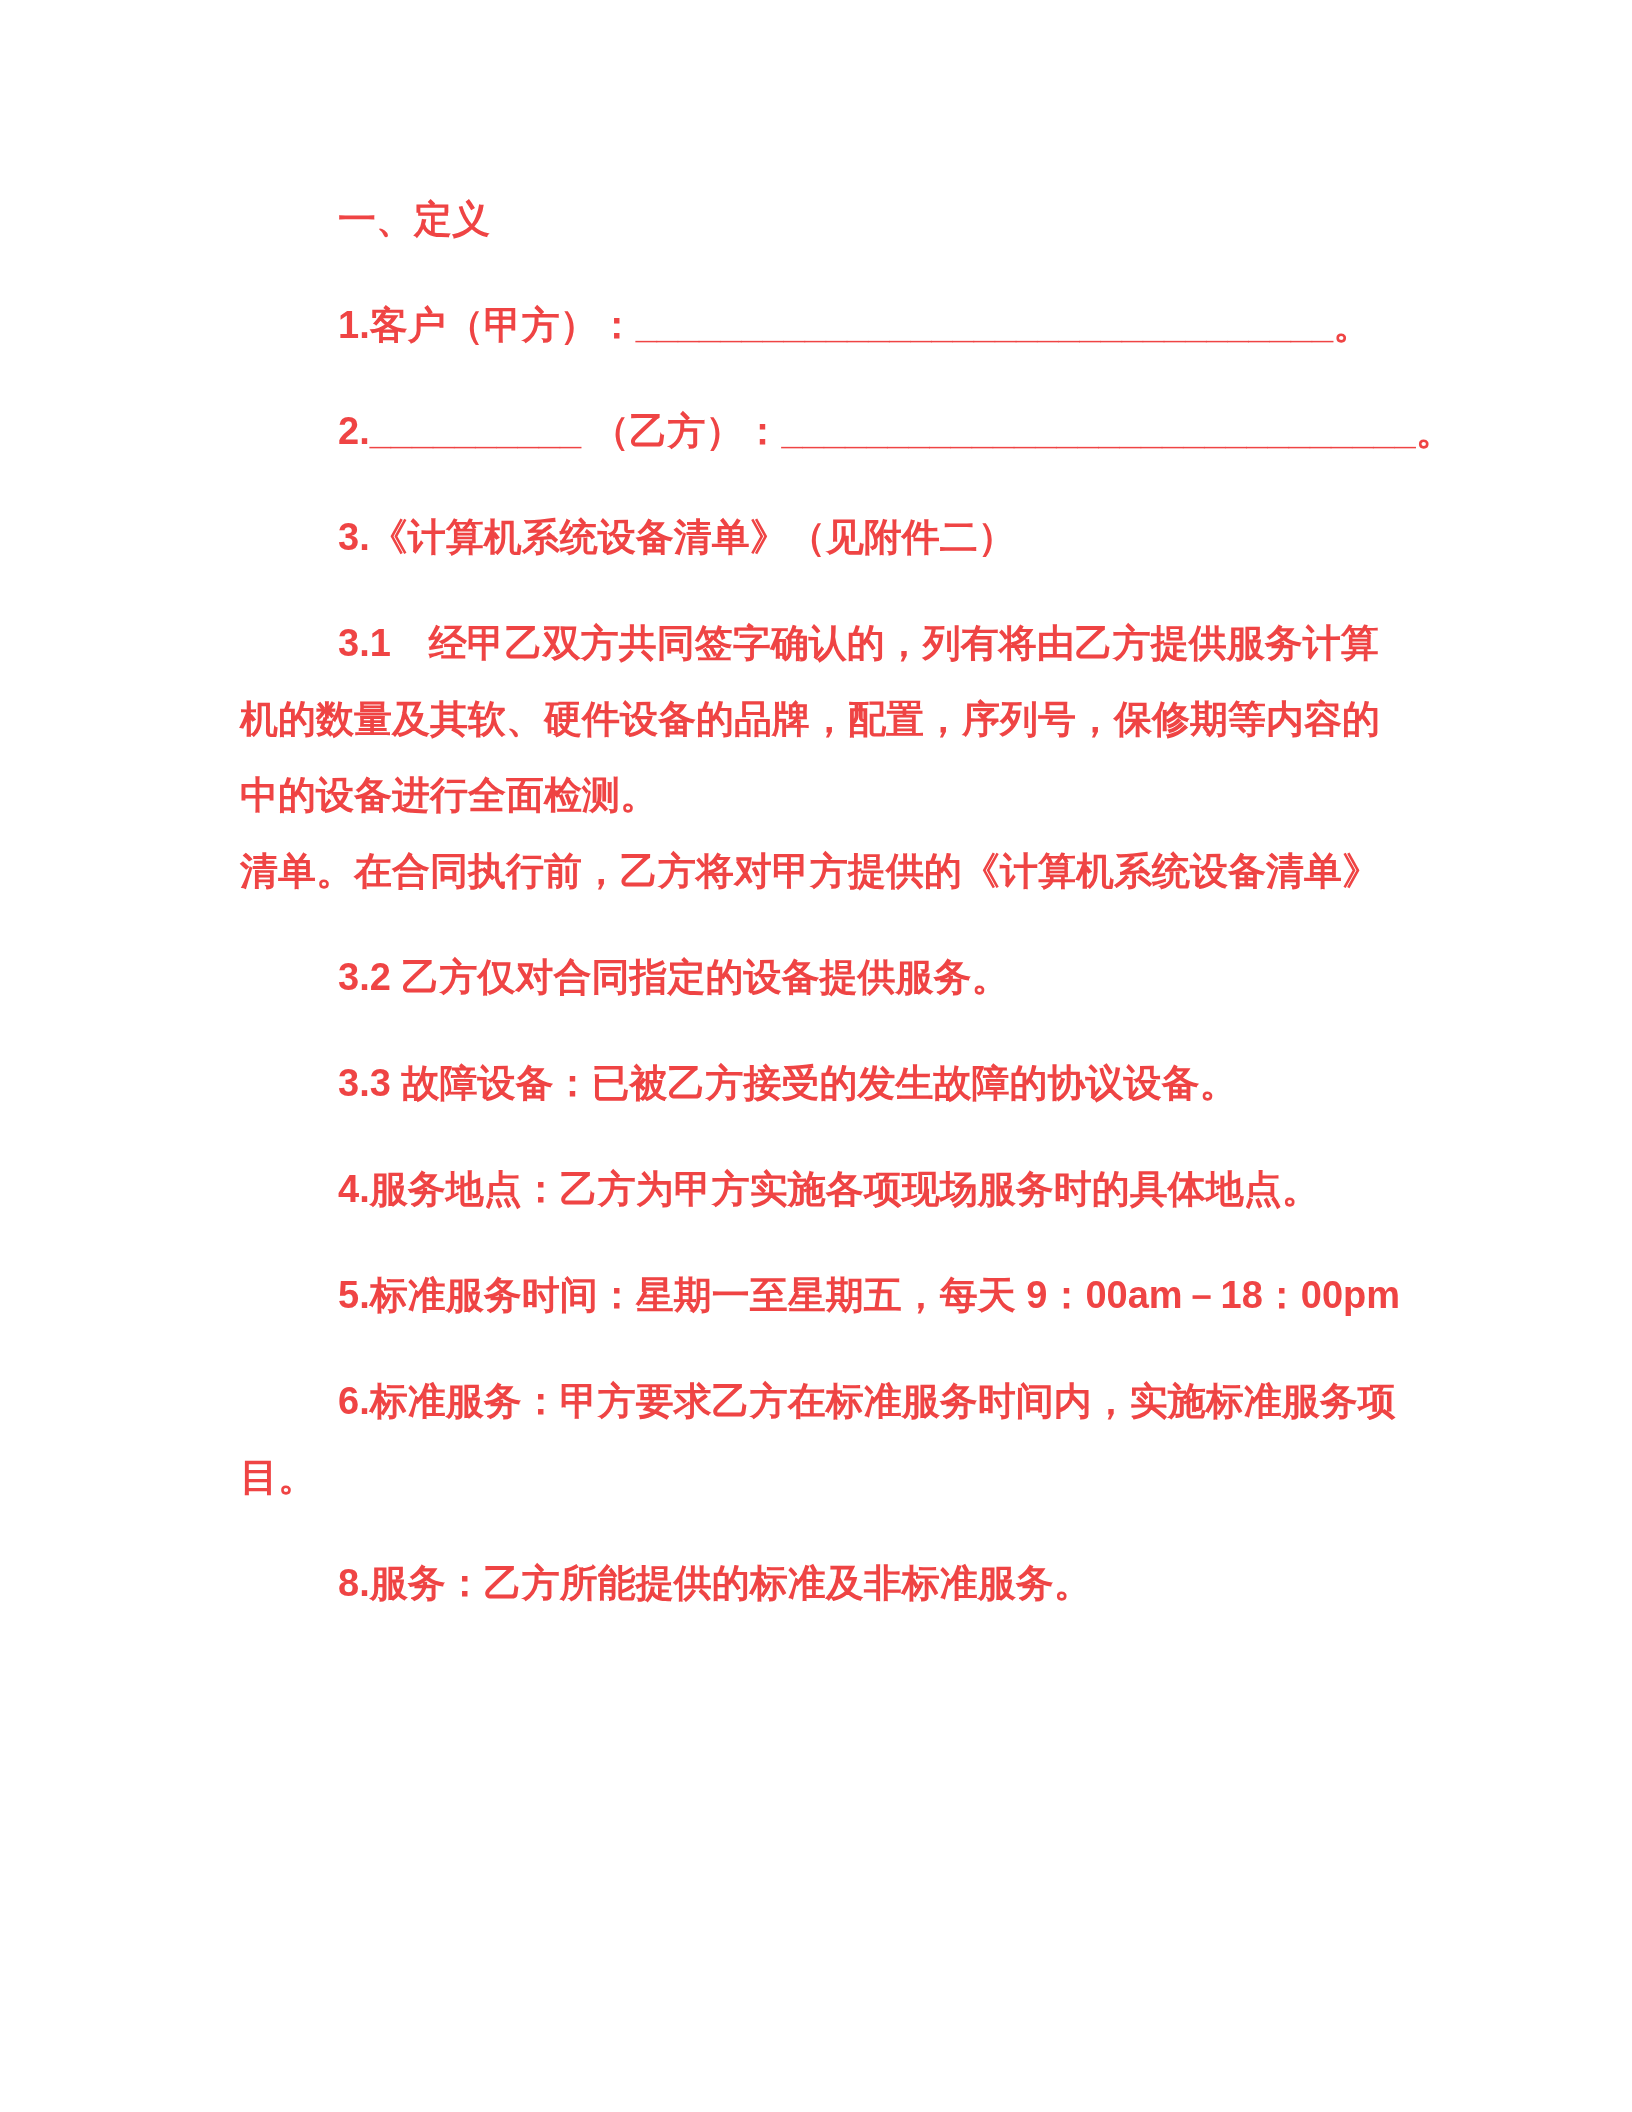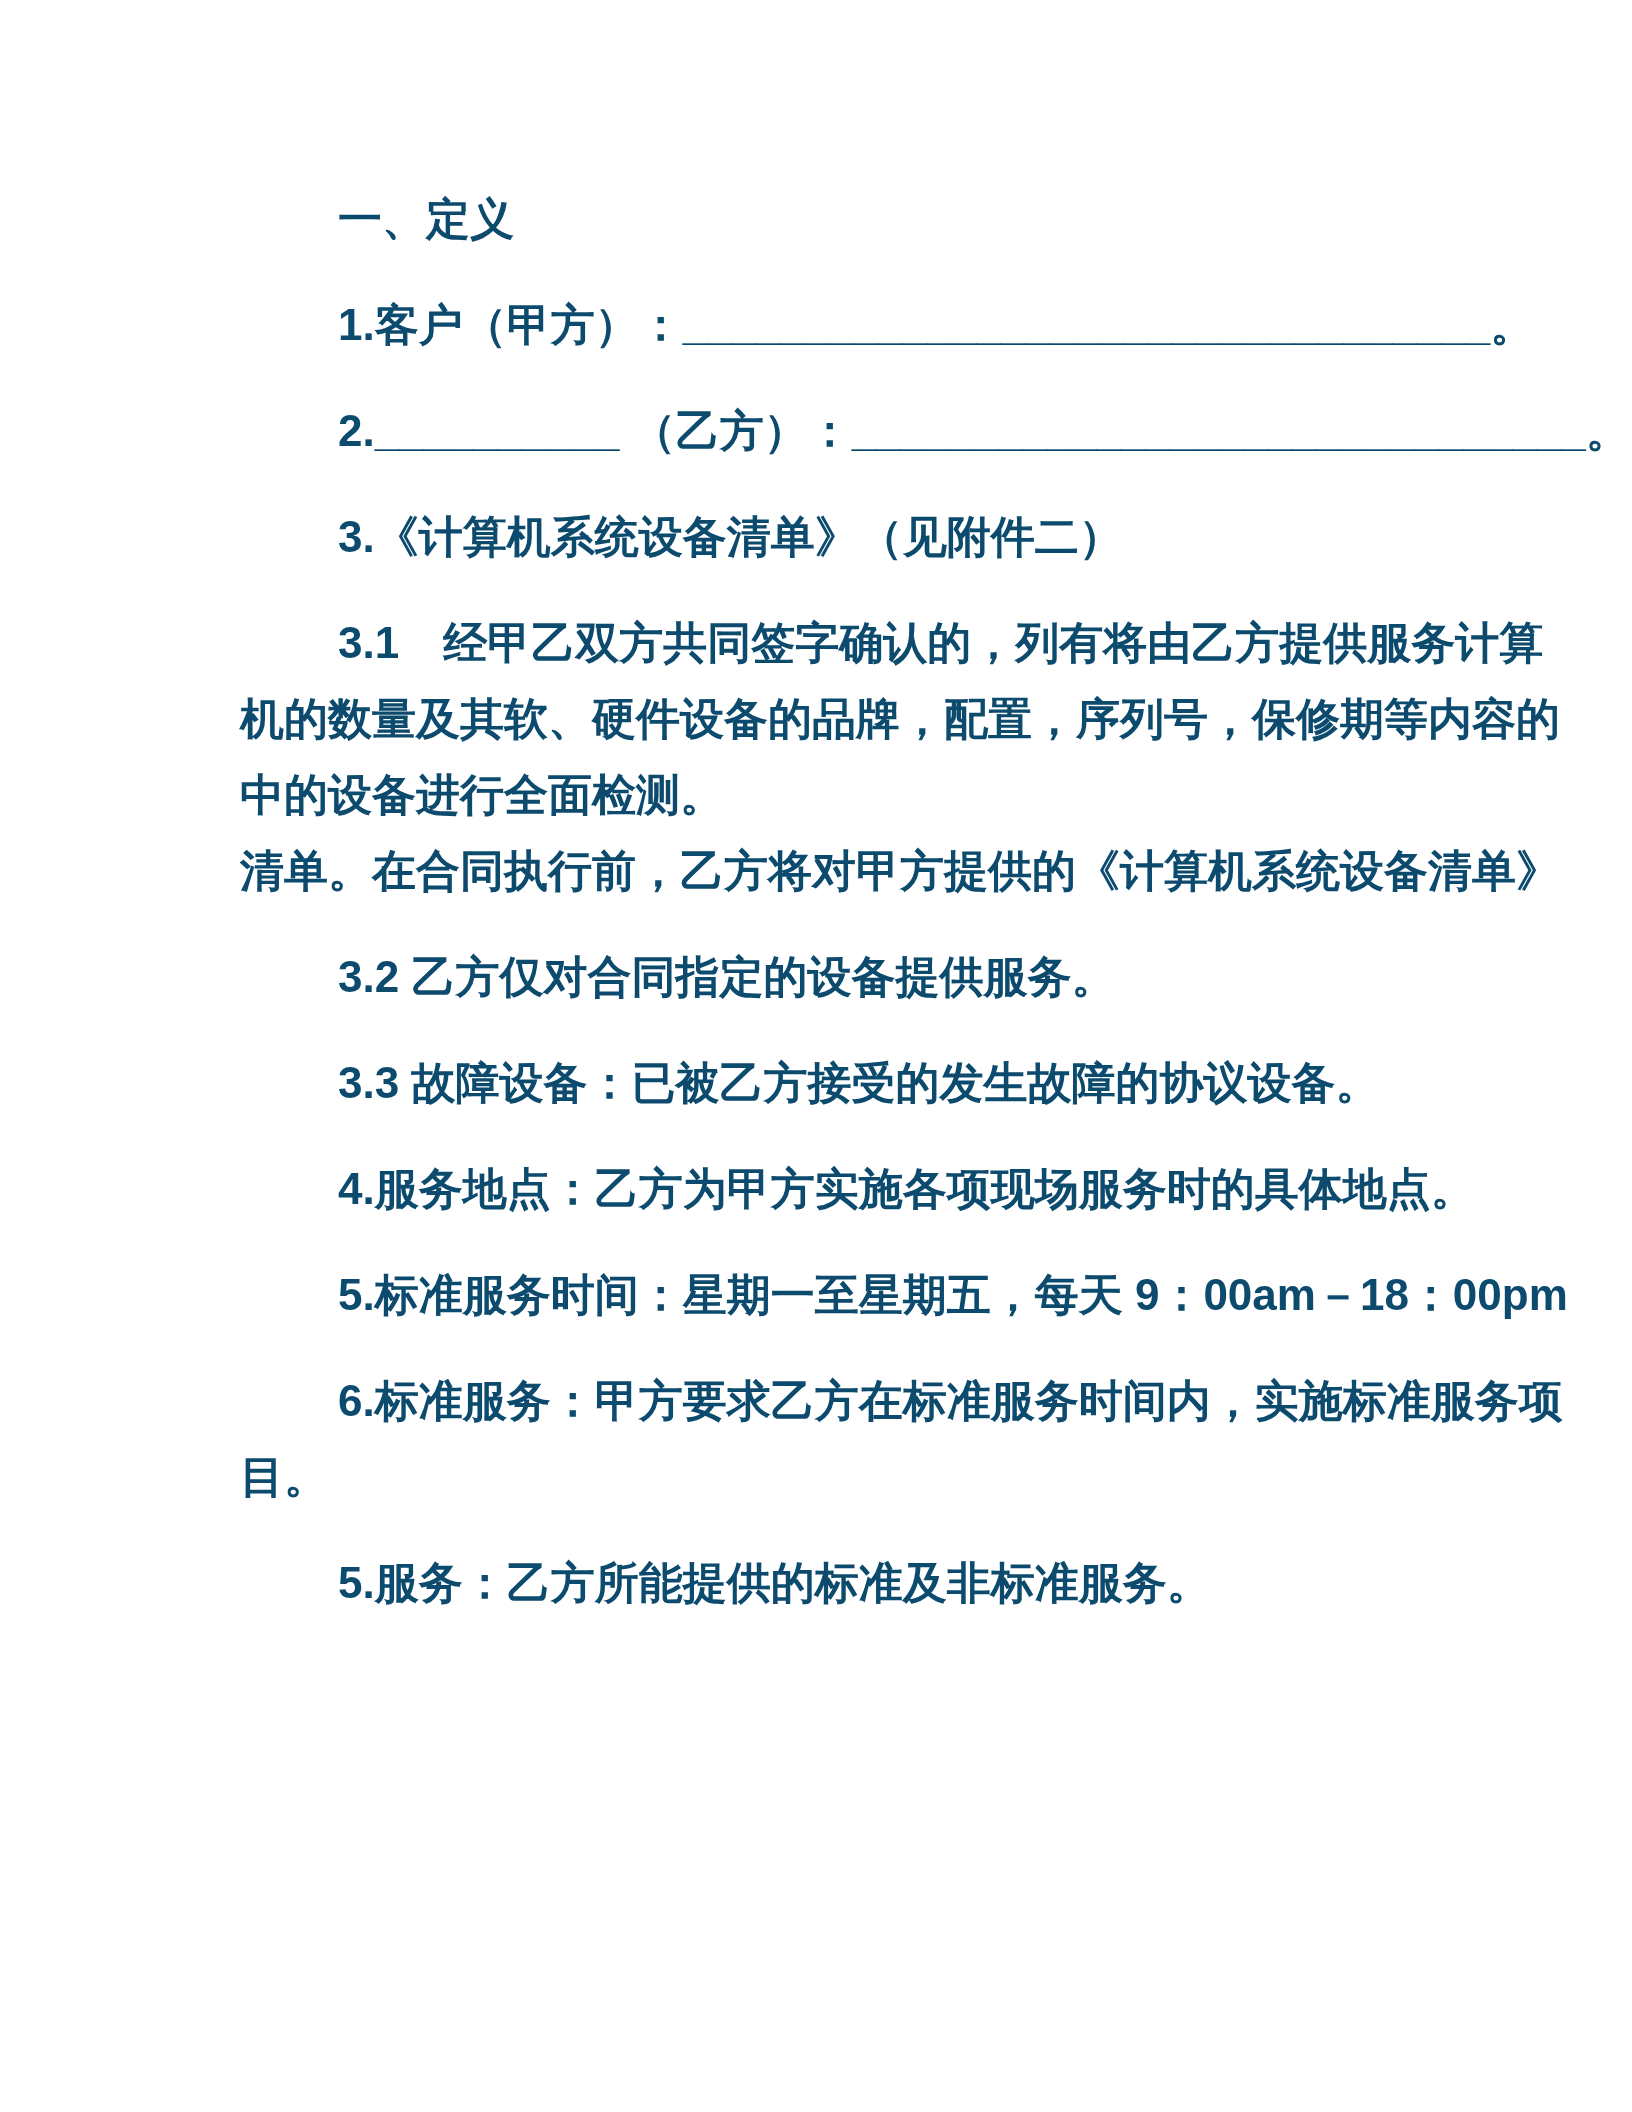--- a/index.html
+++ b/index.html
@@ -14,23 +14,23 @@
   .doc {
     position: absolute;
     left: 240px;
     top: 181px;
     width: 1170px;
   }
   .para { margin: 0 0 30px 0; }
   .line {
     font-family: "Liberation Sans", sans-serif;
     font-weight: 700;
-    font-size: 44px;
+    font-size: 38px;
     line-height: 76px;
-    color: #0c4a6e;
+    color: #ef4444;
     white-space: pre;
   }
   .indent { padding-left: 98px; }
 </style>
 </head>
 <body>
 
 <div class="doc">
 
   <div class="para">
@@ -72,16 +72,16 @@
     <div class="line indent">5.标准服务时间：星期一至星期五，每天 9：00am－18：00pm</div>
   </div>
 
   <div class="para">
     <div class="line indent">6.标准服务：甲方要求乙方在标准服务时间内，实施标准服务项</div>
     <div class="line">目。</div>
   </div>
 
 
   <div class="para">
-    <div class="line indent">5.服务：乙方所能提供的标准及非标准服务。</div>
+    <div class="line indent">8.服务：乙方所能提供的标准及非标准服务。</div>
   </div>
 
 </div>
 
 </body></html>

